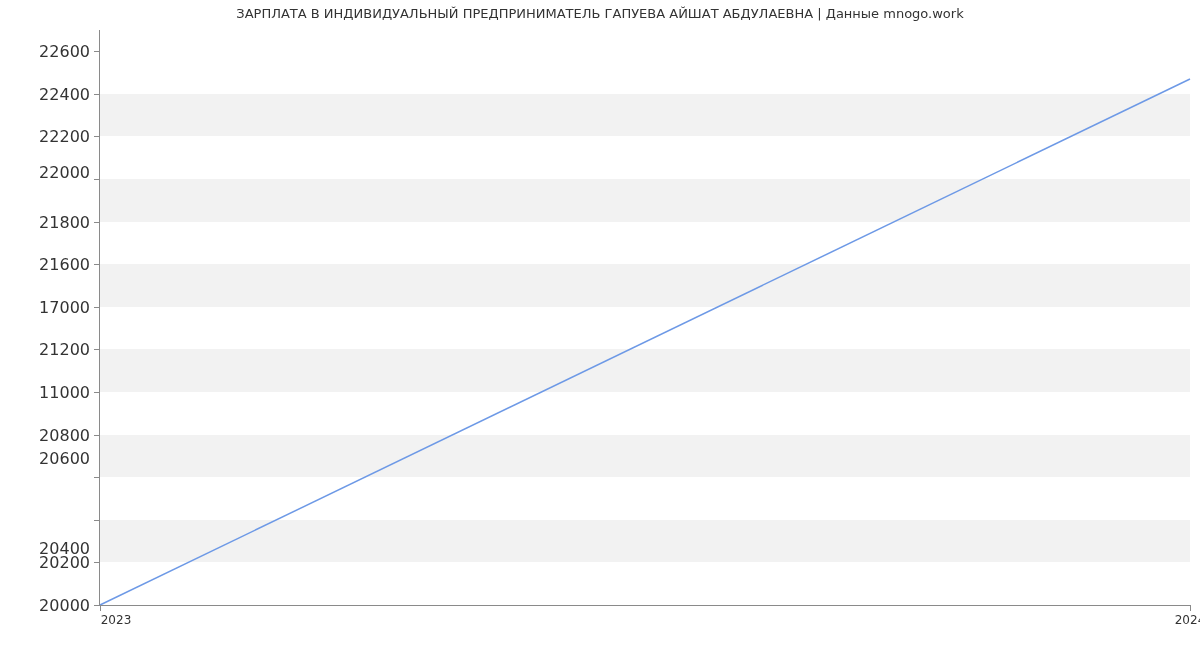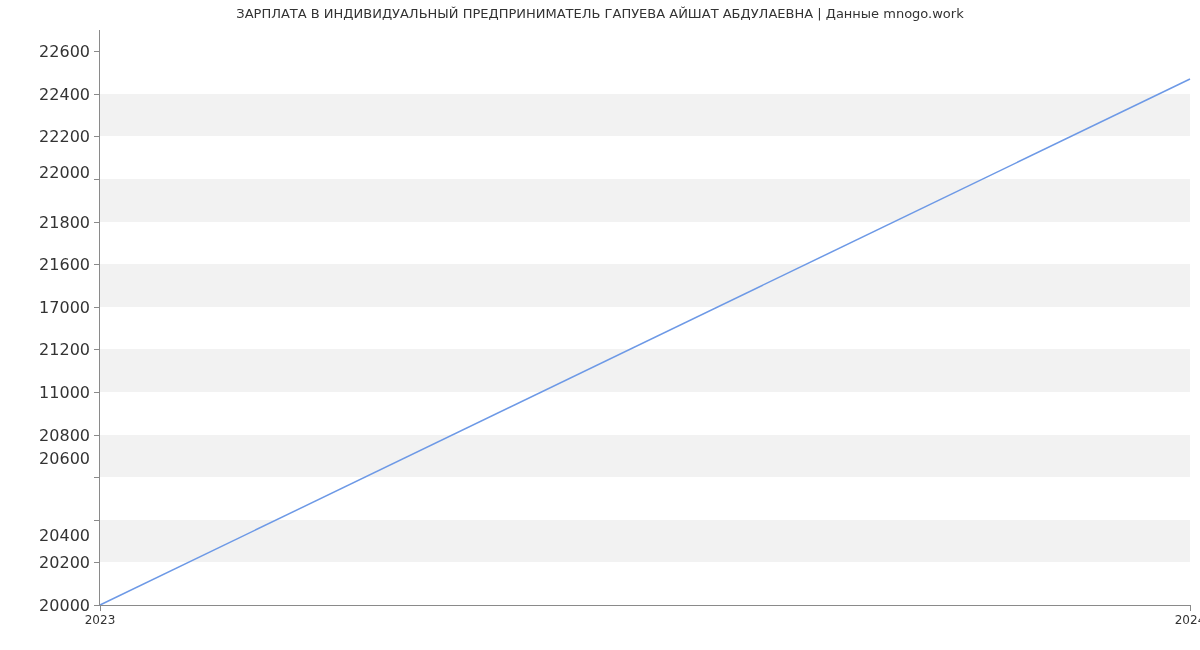--- a/index.html
+++ b/index.html
@@ -122,21 +122,21 @@
       <div class="axis-line y-axis-line"></div>
       <div class="axis-line x-axis-line"></div>
       <svg class="line" id="line-svg" viewBox="0 0 1090 575" preserveAspectRatio="none">
         <polyline id="series-line" points="0,575 1090,48.98148148148141"></polyline>
       </svg>
     <div class="ytick" style="top: 575px;"></div>
         <div class="ylabel" style="top: 575px;">20000</div>
         <div class="ytick" style="top: 532.407px;"></div>
         <div class="ylabel" style="top: 532.407px;">20200</div>
         <div class="ytick" style="top: 489.815px;"></div>
-        <div class="ylabel" style="top: 505px;">20400</div>
+        <div class="ylabel" style="top: 518px;">20400</div>
         <div class="ytick" style="top: 447.222px;"></div>
         <div class="ylabel" style="top: 428px;">20600</div>
         <div class="ytick" style="top: 404.63px;"></div>
         <div class="ylabel" style="top: 404.63px; text-align: center;">20800</div>
         <div class="ytick" style="top: 362.037px;"></div>
         <div class="ylabel" style="top: 362.037px;">11000</div>
         <div class="ytick" style="top: 319.444px;"></div>
         <div class="ylabel" style="top: 319.444px;">21200</div>
         <div class="ytick" style="top: 276.852px;"></div>
         <div class="ylabel" style="top: 276.852px;">17000</div>
@@ -146,18 +146,18 @@
         <div class="ylabel" style="top: 191.667px;">21800</div>
         <div class="ytick" style="top: 149.074px;"></div>
         <div class="ylabel" style="top: 142px;">22000</div>
         <div class="ytick" style="top: 106.481px;"></div>
         <div class="ylabel" style="top: 106.481px;">22200</div>
         <div class="ytick" style="top: 63.8889px;"></div>
         <div class="ylabel" style="top: 63.8889px;">22400</div>
         <div class="ytick" style="top: 21.2963px;"></div>
         <div class="ylabel" style="top: 21.2963px;">22600</div>
         <div class="xtick" style="left: 0px;"></div>
-        <div class="xlabel" style="left: 0px; text-align: center;">2023</div>
+        <div class="xlabel" style="left: 16px; text-align: center;">2023</div>
         <div class="xtick" style="left: 1090px;"></div>
         <div class="xlabel" style="left: 1090px;">2024</div>
       </div>
   </div>
 </div>
 
 </body></html>

